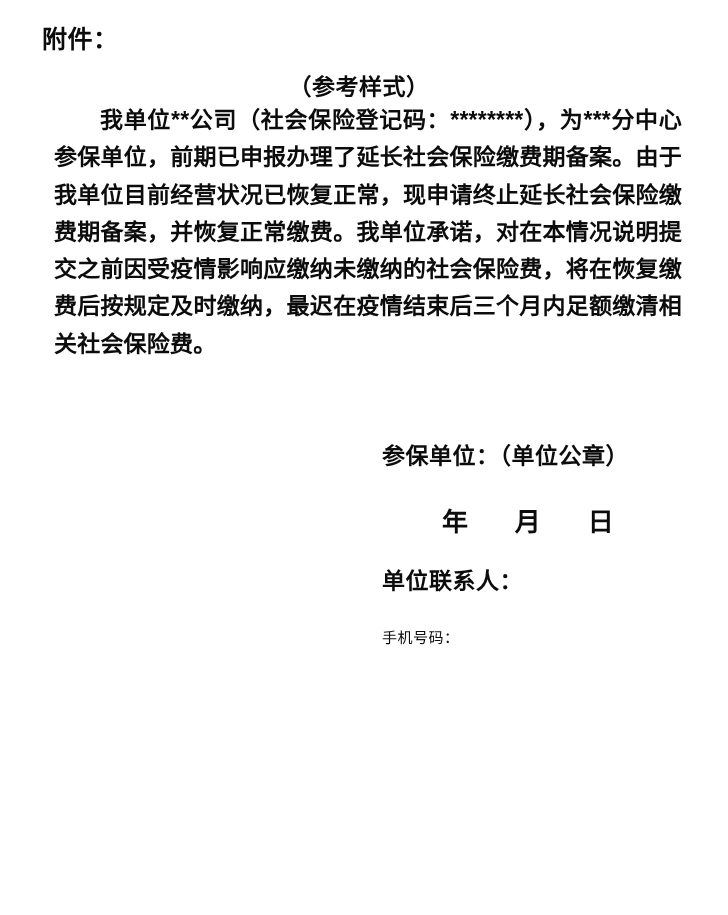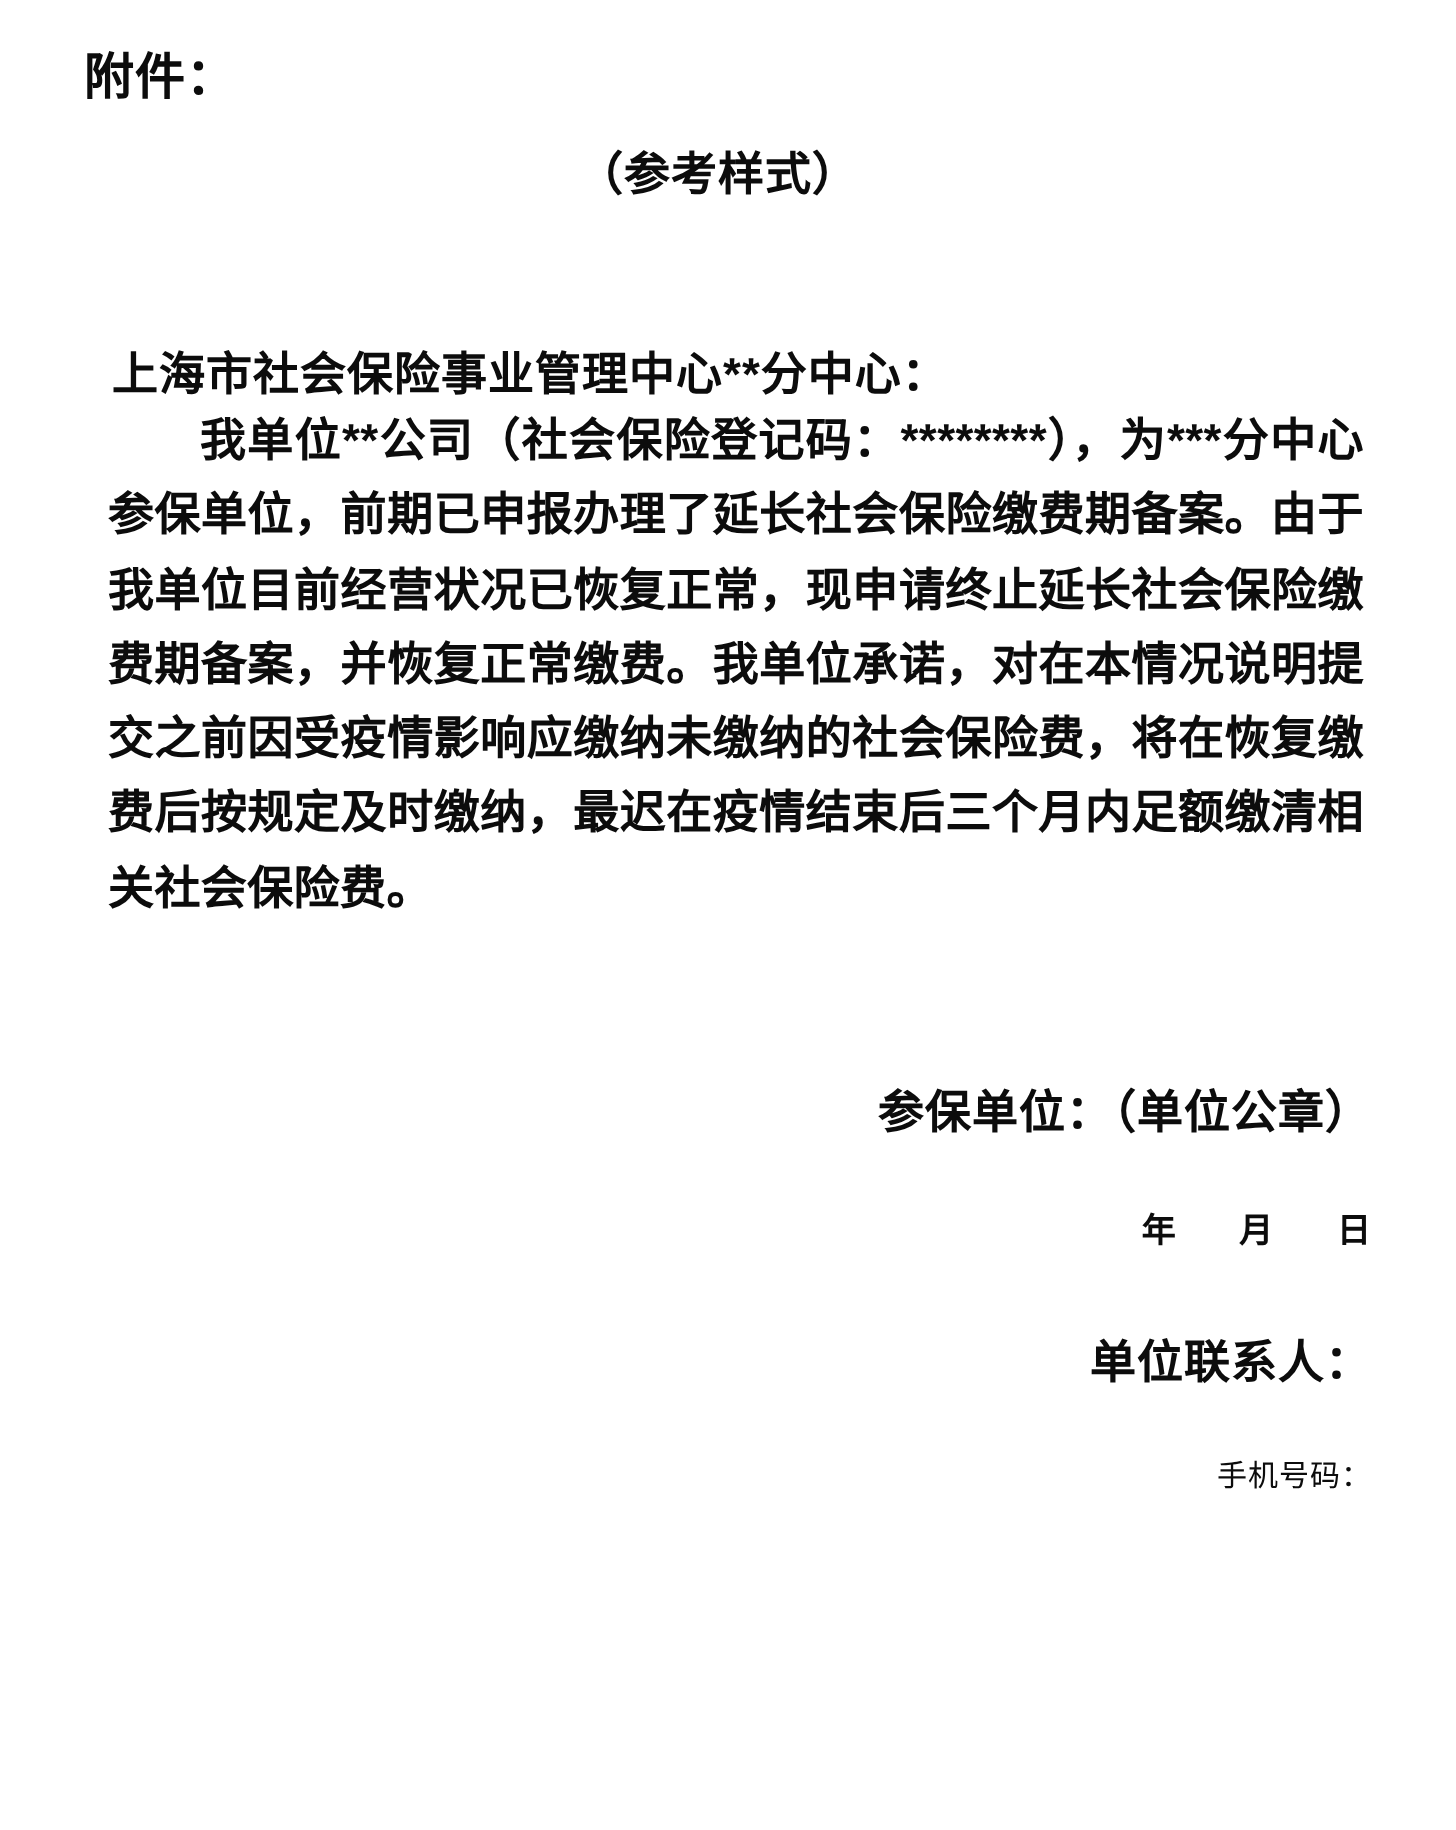--- a/index.html
+++ b/index.html
@@ -61,34 +61,33 @@
     padding-left: 12px;
     padding-right: 4px;
     text-align: justify;
     text-justify: inter-ideograph;
     text-indent: 2em;
     letter-spacing: 0.2px;
   }
   .signature-block {
     margin-top: 74px;
     padding-left: 340px;
-    text-align: right;
   }
   .sig-line {
     font-size: 23px;
     font-weight: 700;
     letter-spacing: 0.5px;
     margin-bottom: 30px;
     white-space: pre;
   }
   .sig-date {
-    font-size: 17px;
+    font-size: 26px;
     font-weight: 700;
     letter-spacing: 0.5px;
-    margin-bottom: 36px;
+    margin-bottom: 24px;
     padding-left: 60px;
     white-space: pre;
   }
   .sig-contact {
     font-size: 23px;
     font-weight: 700;
     letter-spacing: 0.5px;
     margin-bottom: 30px;
   }
   .sig-phone {
@@ -100,21 +99,20 @@
 </head>
 <body>
 
 <div class="page">
 
   <div class="attachment-label">附件：</div>
 
 
   <div class="doc-subtitle">（参考样式）</div>
 
-  <div class="recipient">上海市社会保险事业管理中心**分中心：</div>
 
   <div class="body-text">我单位**公司（社会保险登记码：********），为***分中心参保单位，前期已申报办理了延长社会保险缴费期备案。由于我单位目前经营状况已恢复正常，现申请终止延长社会保险缴费期备案，并恢复正常缴费。我单位承诺，对在本情况说明提交之前因受疫情影响应缴纳未缴纳的社会保险费，将在恢复缴费后按规定及时缴纳，最迟在疫情结束后三个月内足额缴清相关社会保险费。</div>
 
   <div class="signature-block">
     <div class="sig-line">参保单位：（单位公章）</div>
     <div class="sig-date">年      月      日</div>
     <div class="sig-contact">单位联系人：</div>
     <div class="sig-phone">手机号码：</div>
   </div>
 

